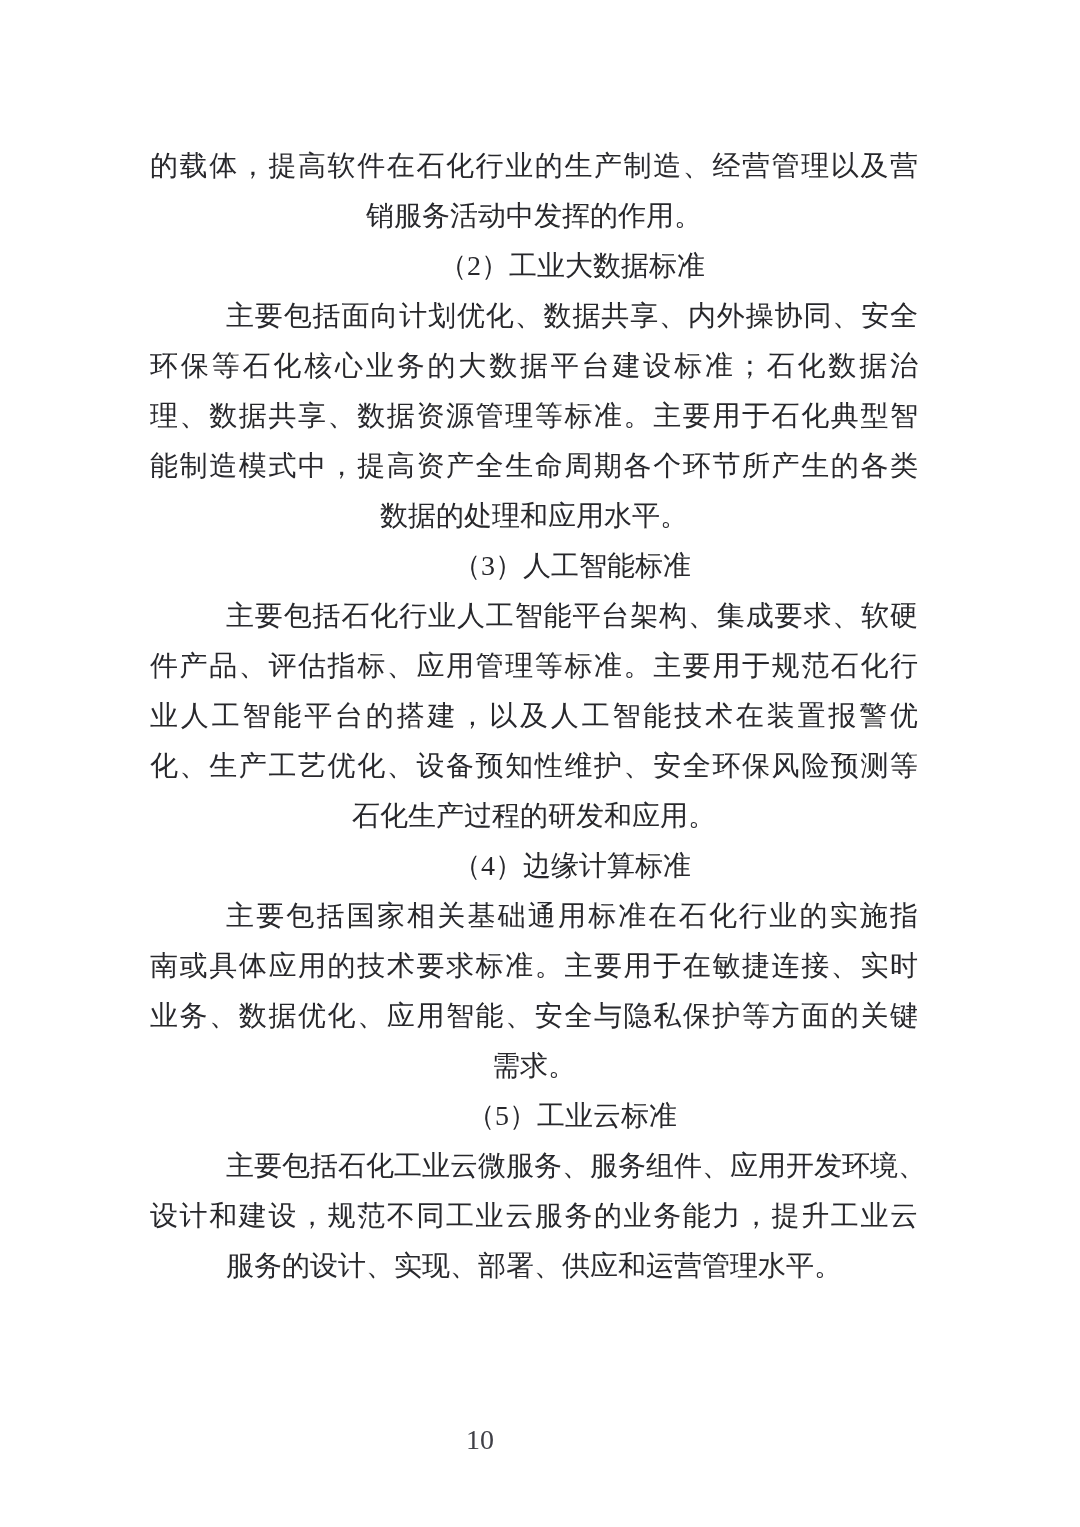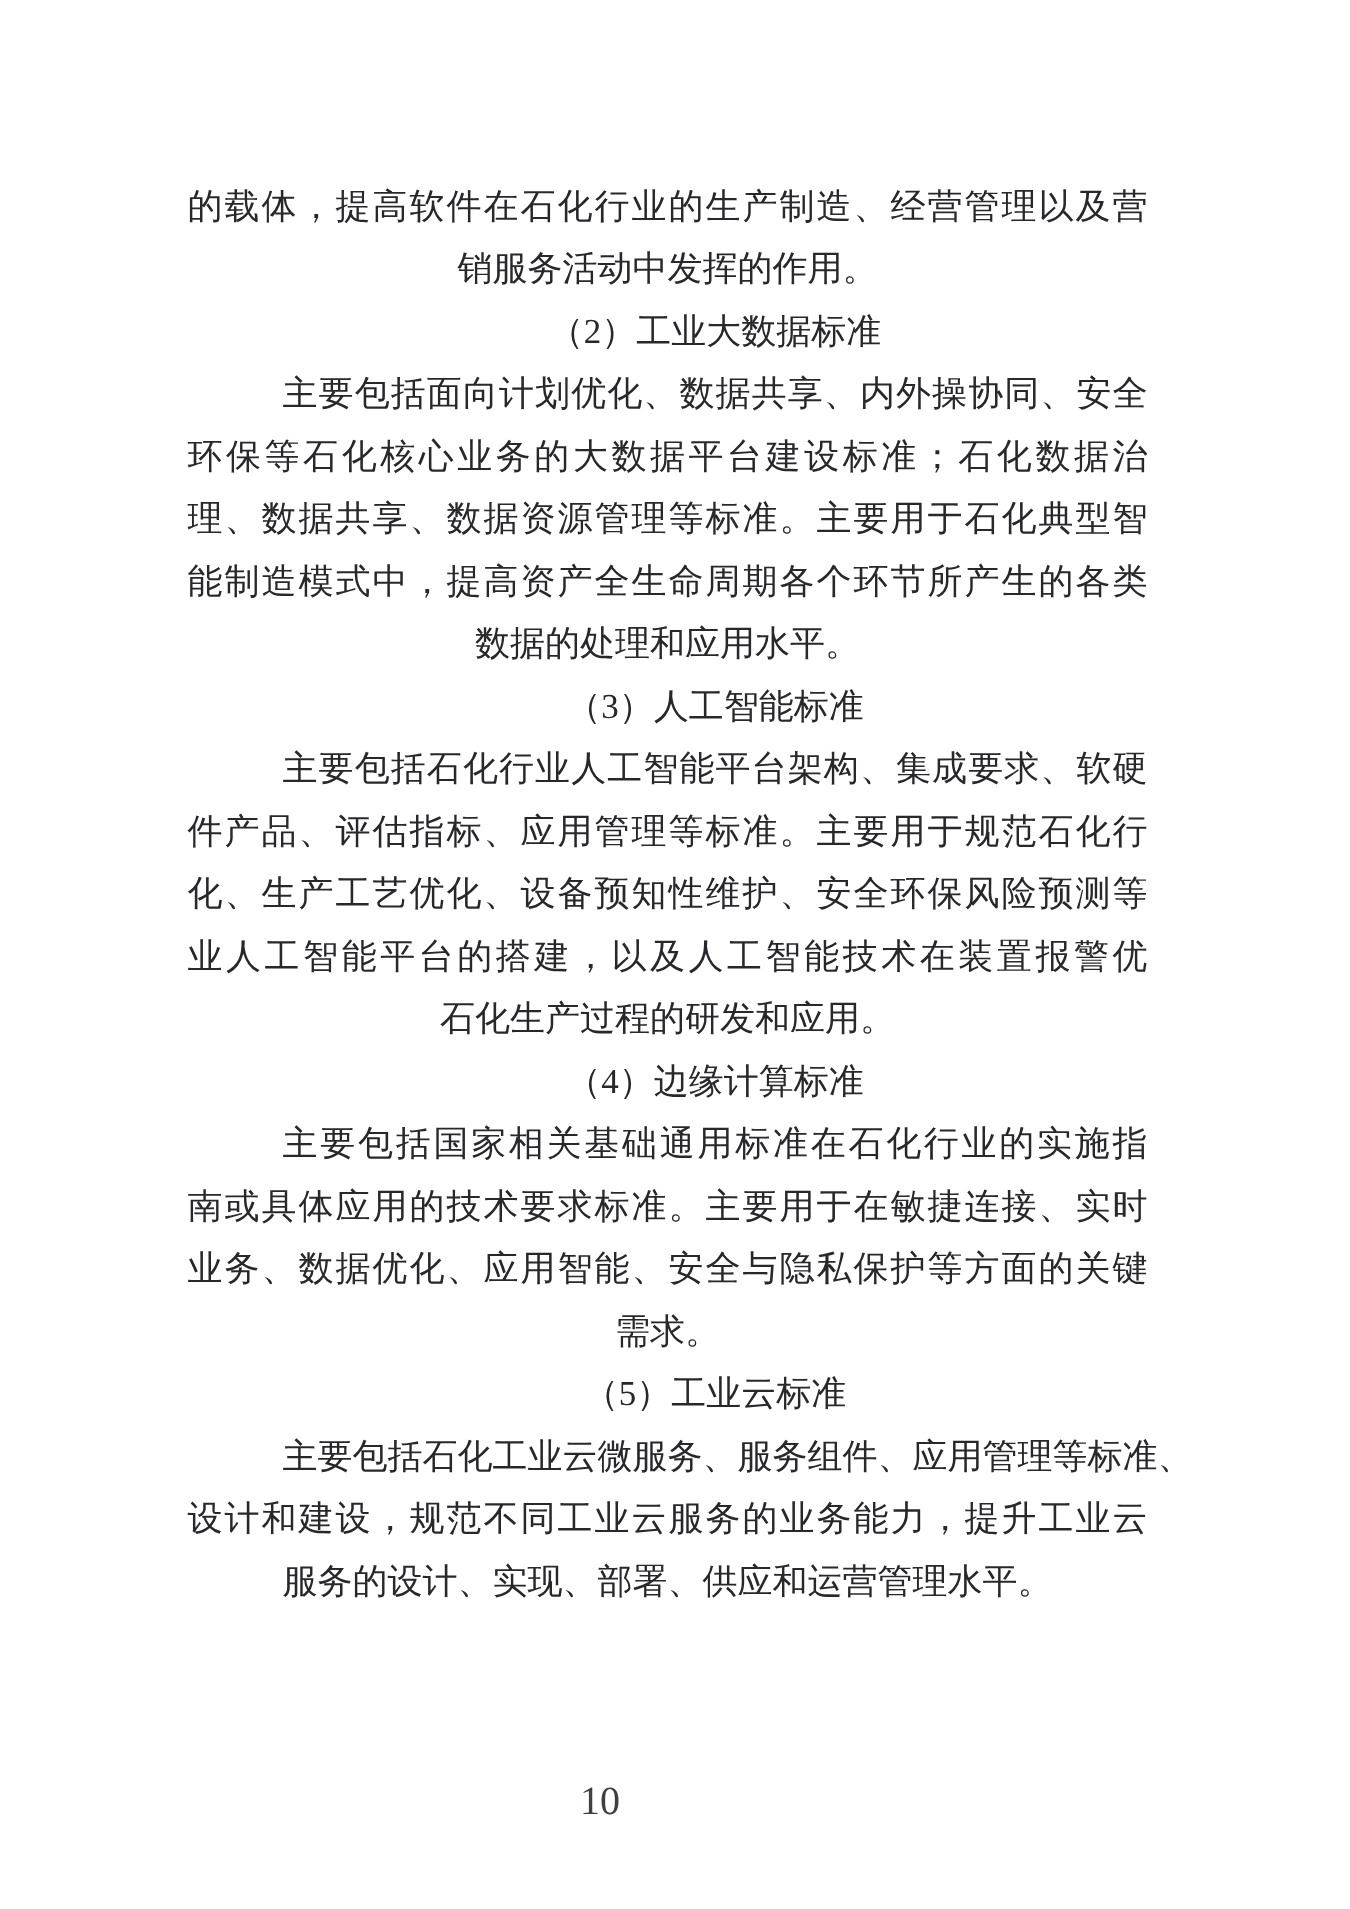--- a/index.html
+++ b/index.html
@@ -36,21 +36,21 @@
   }
   .line.indent {
     text-indent: 76px;
   }
   .page-number {
     position: absolute;
     left: 0;
     right: 0;
     top: 1418px;
     text-align: center;
-    font-size: 32px;
+    font-size: 28px;
     line-height: 44px;
     color: #3f3f46;
     font-family: "Liberation Serif", "DejaVu Serif", serif;
   }
 </style>
 </head>
 <body>
 
 <div class="page">
   <div class="content" id="text-block">
@@ -58,27 +58,27 @@
       <div class="line">销服务活动中发挥的作用。</div>
       <div class="line indent">（2）工业大数据标准</div>
       <div class="line justify indent">主要包括面向计划优化、数据共享、内外操协同、安全</div>
       <div class="line justify">环保等石化核心业务的大数据平台建设标准；石化数据治</div>
       <div class="line justify">理、数据共享、数据资源管理等标准。主要用于石化典型智</div>
       <div class="line justify">能制造模式中，提高资产全生命周期各个环节所产生的各类</div>
       <div class="line">数据的处理和应用水平。</div>
       <div class="line indent">（3）人工智能标准</div>
       <div class="line justify indent">主要包括石化行业人工智能平台架构、集成要求、软硬</div>
       <div class="line justify">件产品、评估指标、应用管理等标准。主要用于规范石化行</div>
+      <div class="line justify">业人工智能平台的搭建，以及人工智能技术在装置报警优</div>
       <div class="line justify">化、生产工艺优化、设备预知性维护、安全环保风险预测等</div>
-      <div class="line justify">业人工智能平台的搭建，以及人工智能技术在装置报警优</div>
       <div class="line">石化生产过程的研发和应用。</div>
       <div class="line indent">（4）边缘计算标准</div>
       <div class="line justify indent">主要包括国家相关基础通用标准在石化行业的实施指</div>
       <div class="line justify">南或具体应用的技术要求标准。主要用于在敏捷连接、实时</div>
       <div class="line justify">业务、数据优化、应用智能、安全与隐私保护等方面的关键</div>
       <div class="line">需求。</div>
       <div class="line indent">（5）工业云标准</div>
-      <div class="line justify indent">主要包括石化工业云微服务、服务组件、应用管理等标准、</div>
+      <div class="line justify indent">主要包括石化工业云微服务、服务组件、应用开发环境、</div>
       <div class="line justify">设计和建设，规范不同工业云服务的业务能力，提升工业云</div>
       <div class="line">服务的设计、实现、部署、供应和运营管理水平。</div>
     </div>
   <div class="page-number">10</div>
 </div>
 
 </body></html>

